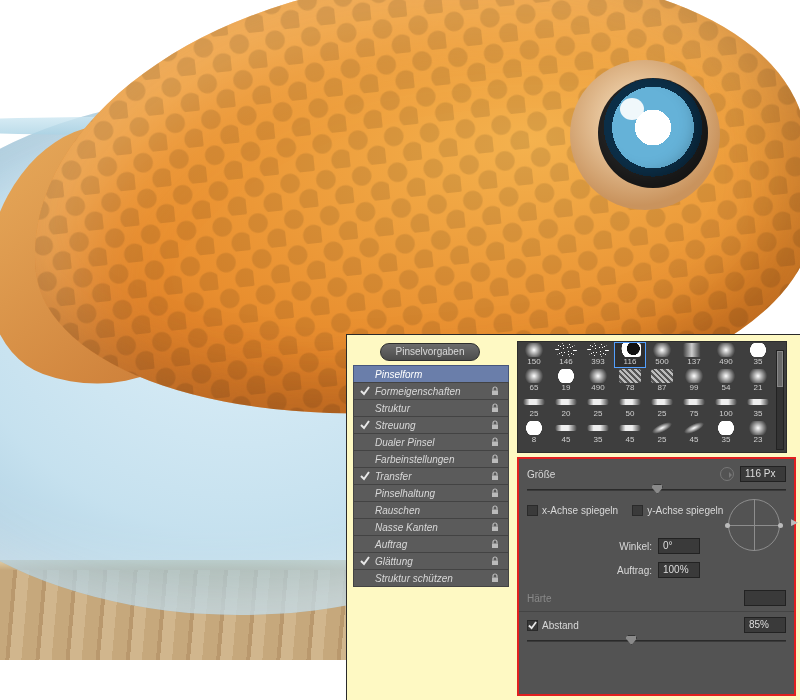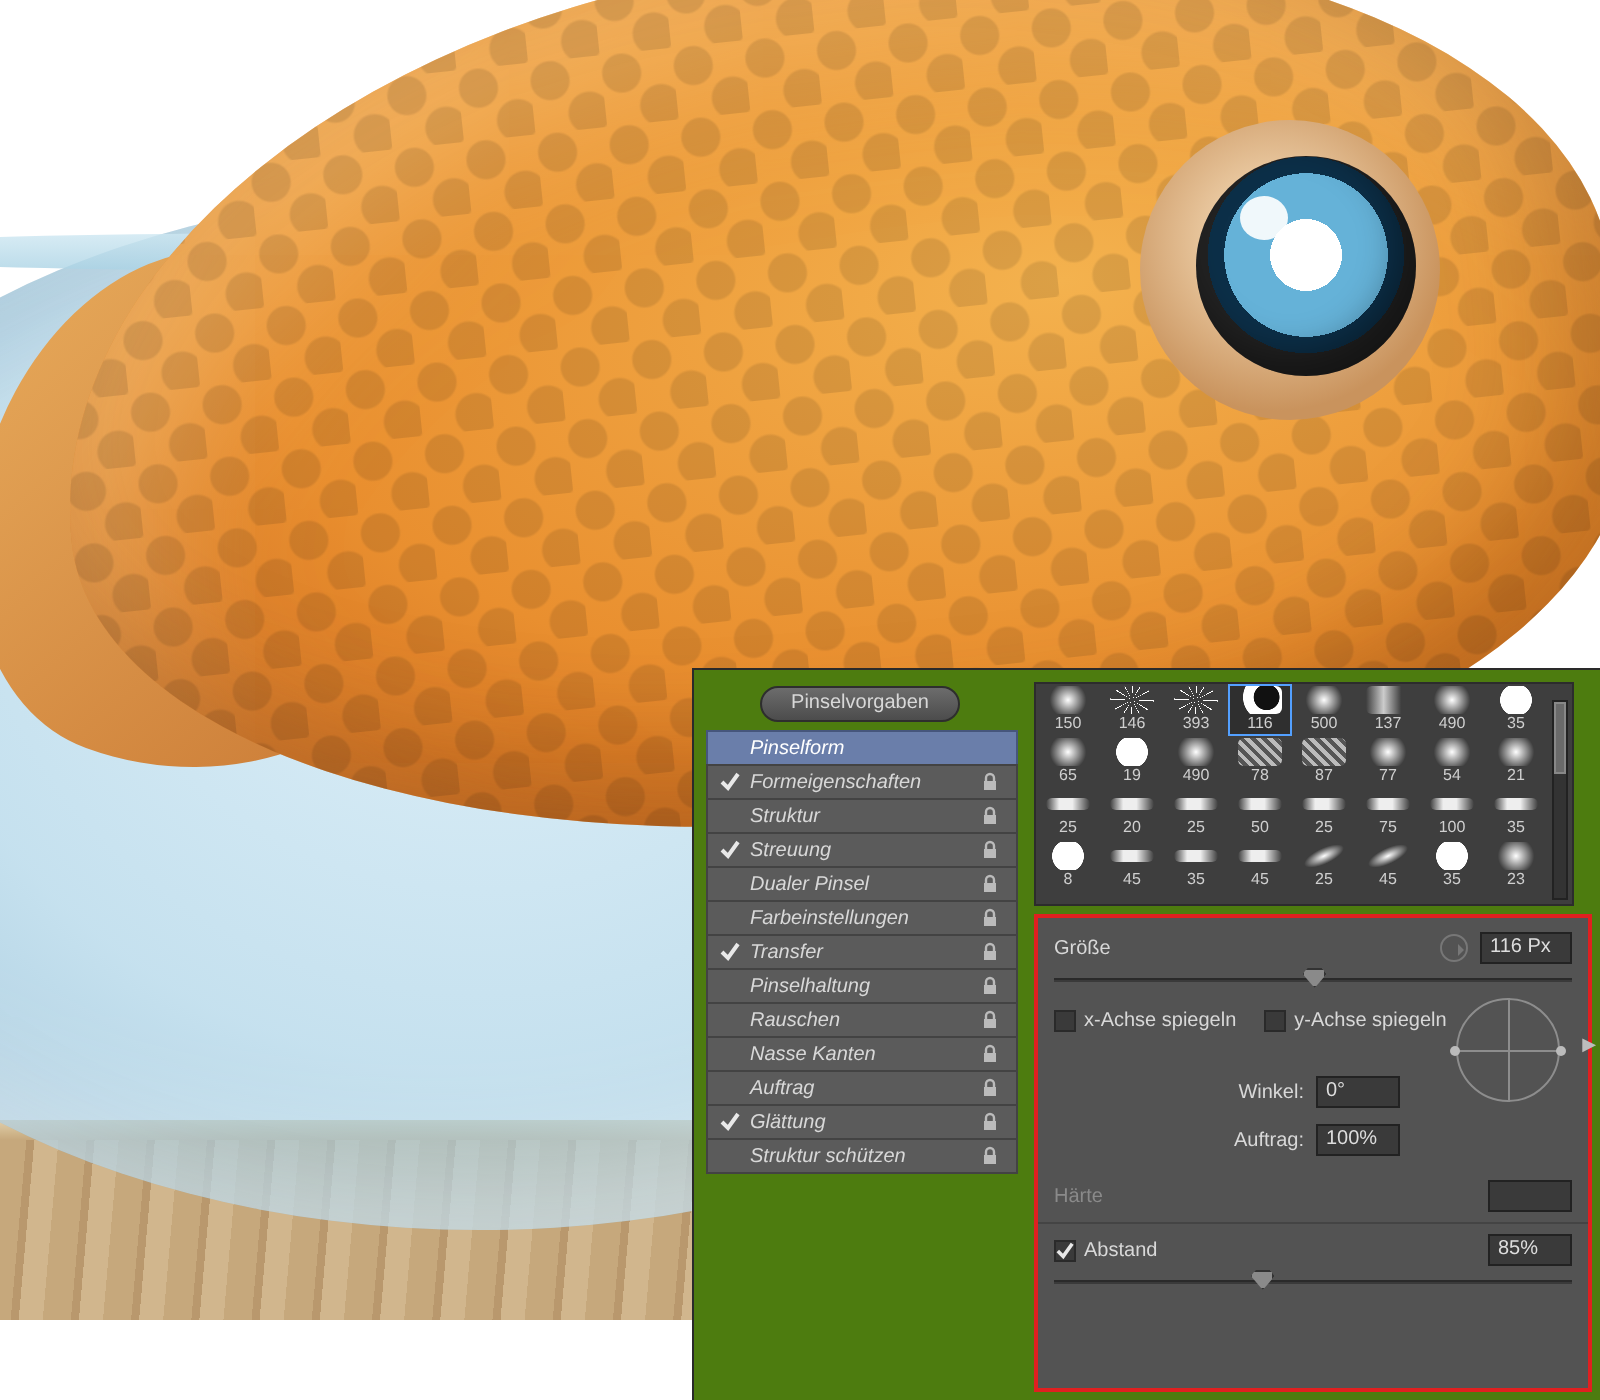--- a/index.html
+++ b/index.html
@@ -44,21 +44,21 @@
   .eye:after{content:"";position:absolute;left:22px;top:20px;width:24px;height:22px;border-radius:50%;
     background:rgba(255,255,255,.9);}
   .fin-top{position:absolute;left:340px;top:-60px;width:260px;height:110px;border-radius:60% 60% 10% 10%/100% 100% 0 0;
     background:linear-gradient(#f6c9a0,#eba468);opacity:.55;transform:rotate(-6deg);}
   .tail{position:absolute;left:-10px;top:130px;width:240px;height:260px;border-radius:40% 60% 60% 40%/50%;
     background:linear-gradient(120deg,#e9a753,#c9732a);transform:rotate(20deg);opacity:.95;}
 
   
   .panel {
     position:absolute; left:347px; top:335px; width:453px; height:365px;
-    background:#4d7c0f; color:#d8d8d8; font-size:10px;
+    background:#fef9c3; color:#d8d8d8; font-size:10px;
     box-shadow: 0 0 0 1px #2a2a2a;
   }
   .tab-btn{position:absolute;left:33px;top:8px;width:100px;height:18px;border-radius:10px;
     background:linear-gradient(#6c6c6c,#4c4c4c);border:1px solid #2e2e2e;text-align:center;line-height:16px;}
   .sidebar{position:absolute;left:6px;top:30px;width:156px;}
   .row{display:flex;align-items:center;height:18px;padding:0 4px;border:1px solid #434343;background:#5b5b5b;margin-bottom:-1px;font-style:italic;}
   .row.selected{background:#6a7eaa;color:#fff;border-color:#46567c;}
   .row .cb{width:14px;display:flex;justify-content:center;}
   .row .cb.hidden{visibility:hidden;}
   .row .lbl{flex:1;padding-left:3px;}
@@ -315,21 +315,21 @@
         <div class="bcell">
           <div class="bthumb" style="background:repeating-linear-gradient(45deg,#bbb 0 2px,#555 2px 4px)"></div>
           <div class="bnum">78</div>
         </div>
         <div class="bcell">
           <div class="bthumb" style="background:repeating-linear-gradient(45deg,#bbb 0 2px,#555 2px 4px)"></div>
           <div class="bnum">87</div>
         </div>
         <div class="bcell">
           <div class="bthumb" style="background:radial-gradient(circle,#fff,#fff0 70%)"></div>
-          <div class="bnum">77</div>
+          <div class="bnum">99</div>
         </div>
         <div class="bcell">
           <div class="bthumb" style="background:radial-gradient(circle,#ddd,#0000 70%);filter:contrast(2)"></div>
           <div class="bnum">54</div>
         </div>
         <div class="bcell">
           <div class="bthumb" style="background:radial-gradient(circle,#fff,#fff0 70%)"></div>
           <div class="bnum">21</div>
         </div>
         <div class="bcell">

